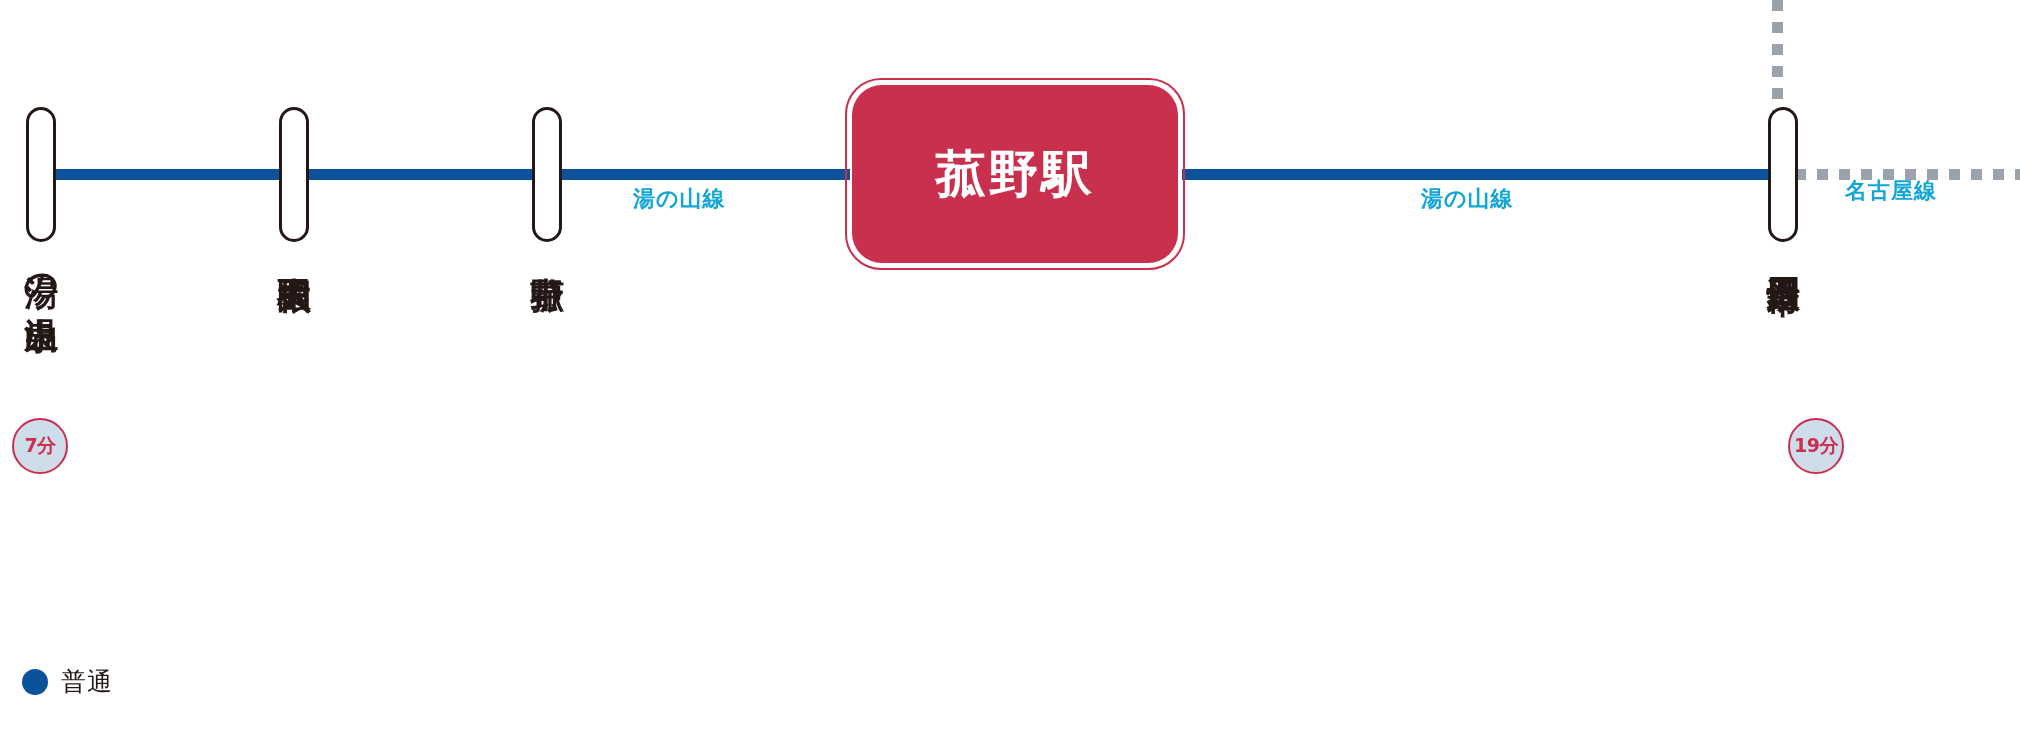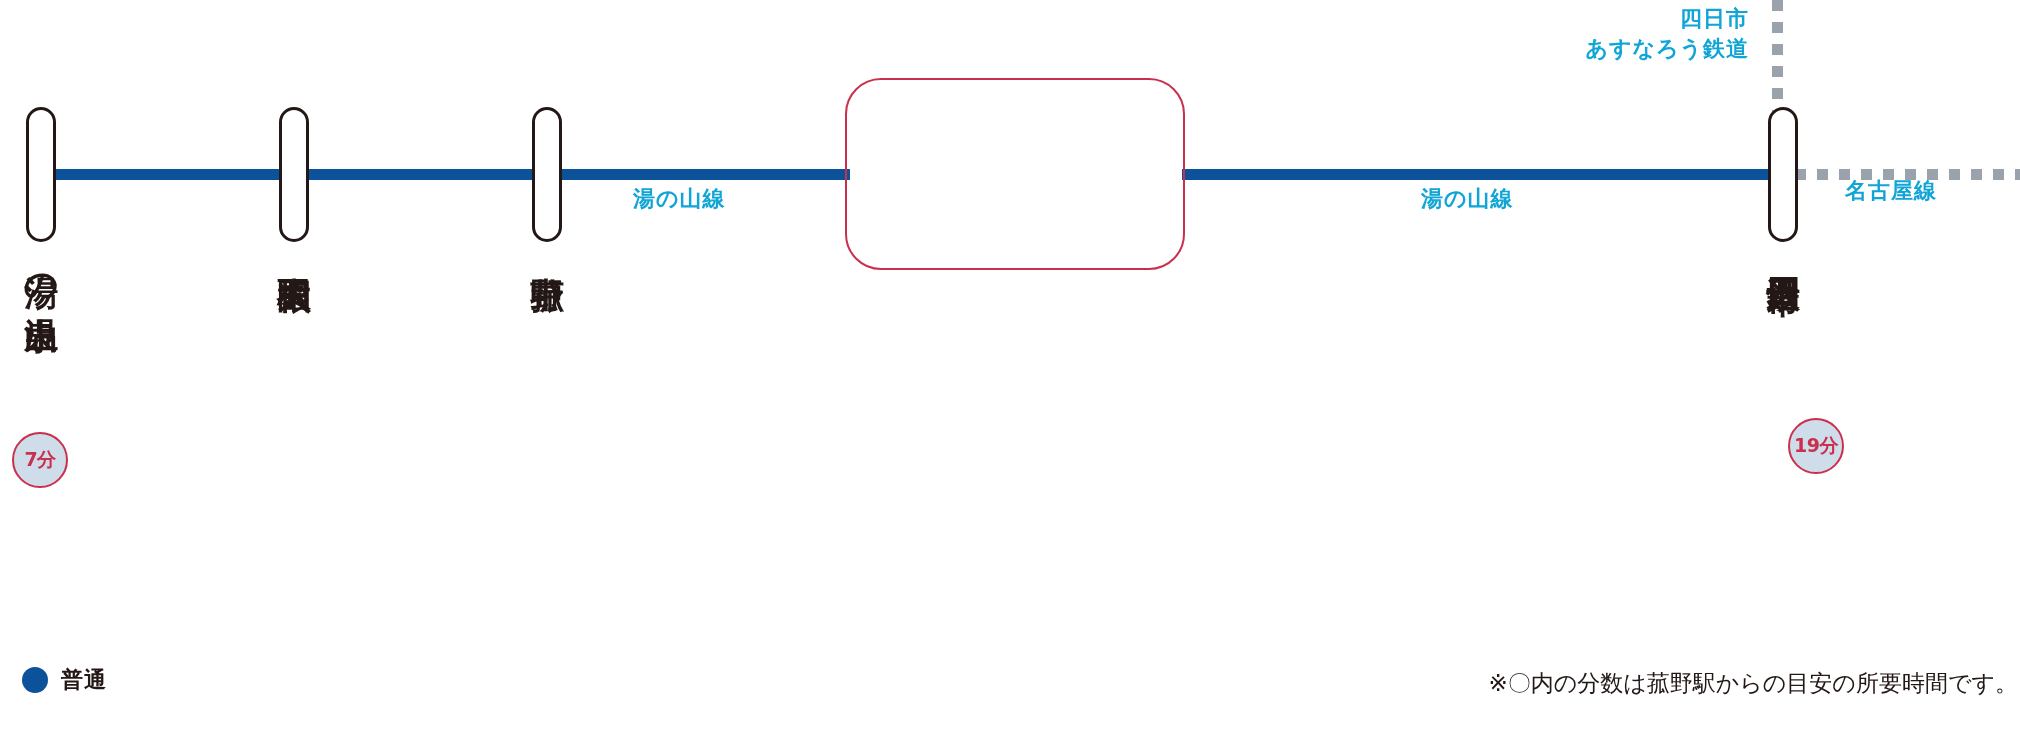--- a/index.html
+++ b/index.html
@@ -149,22 +149,22 @@
     gap: 13px;
   }
   .legend .dot {
     width: 26px;
     height: 26px;
     border-radius: 50%;
     background: #0b529b;
     flex: none;
   }
   .legend .legend-text {
-    font-size: 22px;
-    font-weight: 700;
+    font-size: 25px;
+    font-weight: 400;
     color: #231815;
     letter-spacing: 1px;
   }
 
   
   .footnote {
     position: absolute;
     right: 2px;
     top: 668px;
     font-size: 23px;
@@ -187,36 +187,34 @@
   <div class="station" style="left:26px;  top:107px;"></div>
   <div class="station" style="left:279px; top:107px;"></div>
   <div class="station" style="left:532px; top:107px;"></div>
   <div class="station" style="left:1768px;top:107px;"></div>
 
   <div class="st-name" style="left:24px;  top:250px;">湯の山温泉</div>
   <div class="st-name" style="left:277px; top:250px;">大羽根園</div>
   <div class="st-name" style="left:530px; top:250px;">中菰野</div>
   <div class="st-name" style="left:1766px;top:250px;">近鉄四日市</div>
 
-  <div class="time-badge" style="left:12px;   top:432px;">7分</div>
+  <div class="time-badge" style="left:12px;   top:418px;">7分</div>
   <div class="time-badge" style="left:1753px; top:418px;margin-left:35px;">19分</div>
 
   <div class="line-label" style="left:633px;  top:184px;">湯の山線</div>
   <div class="line-label" style="left:1421px; top:184px;">湯の山線</div>
   <div class="line-label" style="left:1845px; top:176px;">名古屋線</div>
 
-  <div class="line-label multi" style="left:1569px; top:4px; width:180px;">
-    <div>四日市</div>
-    <div>あすなろう鉄道</div>
-  </div>
 
   <div class="main-station">
     <div class="outer"></div>
+    <div class="inner">
+      <span>菰野駅</span>
+    </div>
   </div>
 
   <div class="legend">
     <div class="dot"></div>
     <div class="legend-text">普通</div>
   </div>
 
-  <div class="footnote">※〇内の分数は菰野駅からの目安の所要時間です。</div>
 
 </div>
 
 </body></html>

